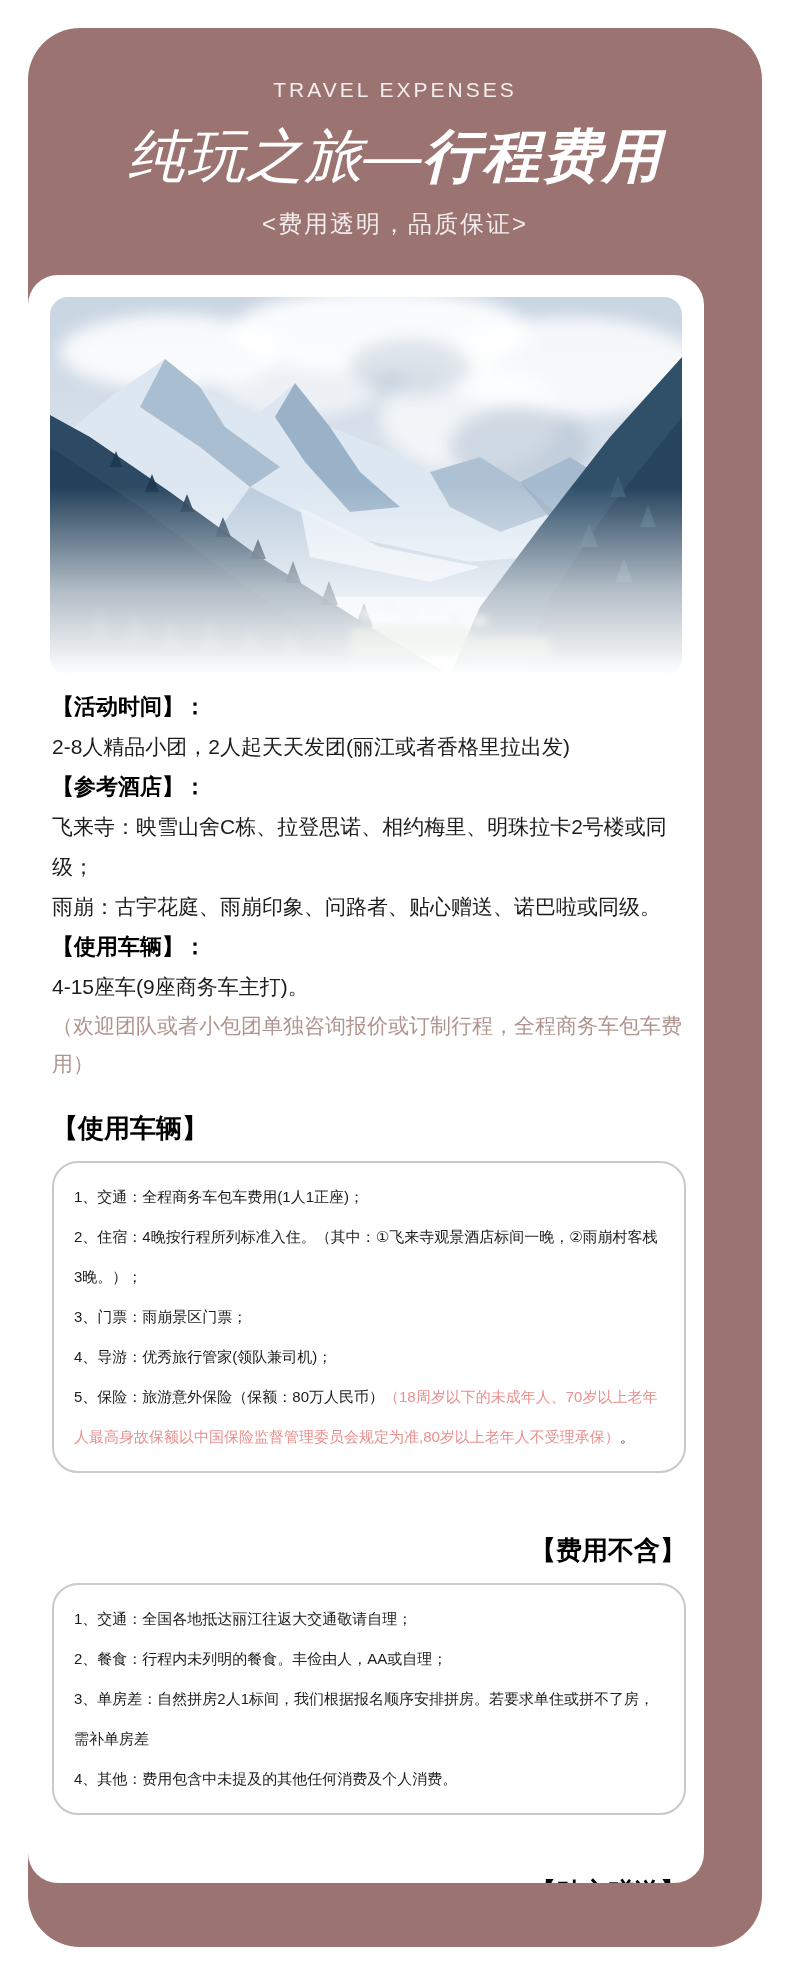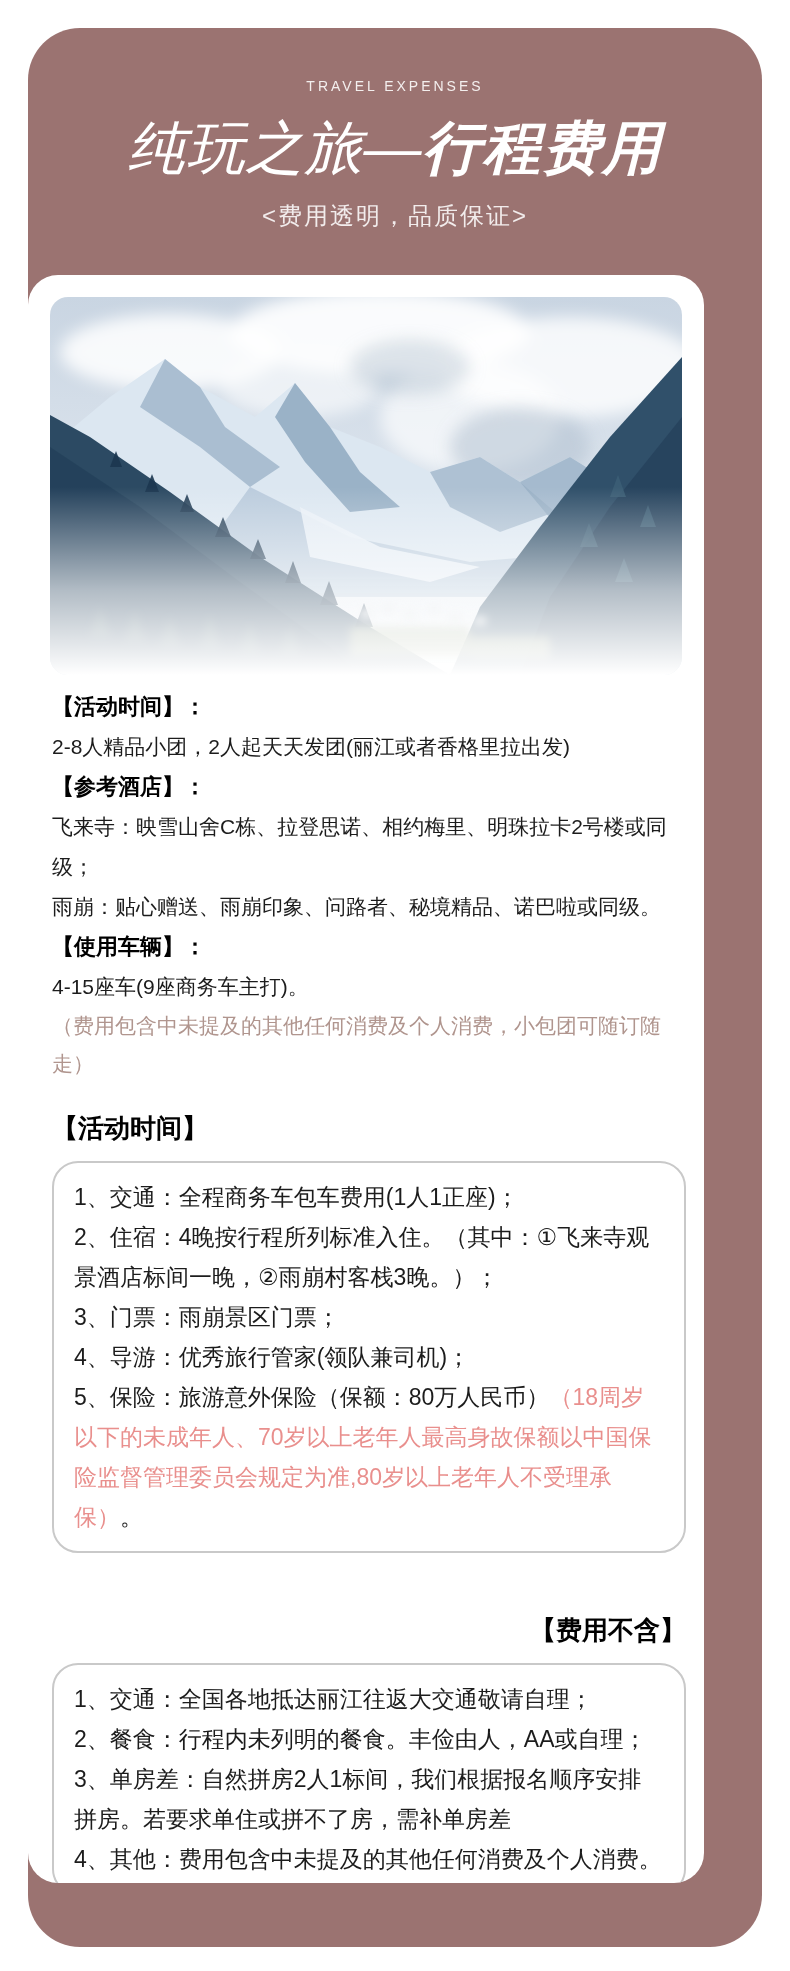--- a/index.html
+++ b/index.html
@@ -8,21 +8,21 @@
     font-family:"Liberation Sans","DejaVu Sans",sans-serif;
     -webkit-font-smoothing:antialiased;
   }
   .poster{
     position:absolute;left:28px;top:28px;width:734px;height:1919px;
     background:#9b7371;border-radius:52px;
   }
   
   .header{position:absolute;top:0;left:0;width:100%;text-align:center;color:#fff;}
   .eyebrow{
-    margin-top:78px;font-size:14px;letter-spacing:3px;color:#f4efee;font-weight:400;
+    margin-top:78px;font-size:21px;letter-spacing:3px;color:#f4efee;font-weight:400;
   }
   .title{
     margin-top:22px;font-size:58px;line-height:1.1;color:#ffffff;
     font-style:italic;letter-spacing:1px;
   }
   .title .light{font-weight:500;}
   .title .heavy{font-weight:900;letter-spacing:2px;}
   .subtitle{
     margin-top:20px;font-size:24px;letter-spacing:2px;color:#f2ecec;font-weight:400;
   }
@@ -39,21 +39,21 @@
   
   .content{padding:12px 2px 0 2px;color:#111;}
   .line{font-size:21px;line-height:40px;color:#1c1c1c;}
   .lbl{font-weight:bold;font-size:22px;line-height:40px;color:#000;}
   .note{font-size:21px;line-height:38px;color:#b0958e;}
   .sec-head{font-weight:bold;font-size:26px;color:#000;margin-top:28px;line-height:34px;}
   .box{
     border:2px solid #c9c9c9;border-radius:26px;margin-top:16px;
     padding:14px 20px;box-sizing:border-box;
   }
-  .box .line{font-size:23px;line-height:40px;}
+  .box .line{font-size:15px;line-height:40px;}
   .pink{color:#e98f8d;}
   .gap-l{margin-top:60px;text-align:right;}
 </style>
 </head>
 <body>
 
 <div class="poster"></div>
 
 <div class="header">
   <div class="eyebrow">TRAVEL EXPENSES</div>
@@ -153,26 +153,26 @@
 
       <rect x="0" y="190" width="632" height="188" fill="url(#fade)"></rect>
     </svg>
   </div>
 
   <div class="content">
     <div class="lbl">【活动时间】：</div>
     <div class="line">2-8人精品小团，2人起天天发团(丽江或者香格里拉出发)</div>
     <div class="lbl">【参考酒店】：</div>
     <div class="line">飞来寺：映雪山舍C栋、拉登思诺、相约梅里、明珠拉卡2号楼或同级；</div>
-    <div class="line">雨崩：贴心赠送、雨崩印象、问路者、秘境精品、诺巴啦或同级。</div>
+    <div class="line">雨崩：古宇花庭、雨崩印象、问路者、贴心赠送、诺巴啦或同级。</div>
     <div class="lbl">【使用车辆】：</div>
     <div class="line">4-15座车(9座商务车主打)。</div>
-    <div class="note">（费用包含中未提及的其他任何消费及个人消费，小包团可随订随走）</div>
+    <div class="note">（欢迎团队或者小包团单独咨询报价或订制行程，全程商务车包车费用）</div>
 
-    <div class="sec-head">【活动时间】</div>
+    <div class="sec-head">【使用车辆】</div>
     <div class="box">
       <div class="line">1、交通：全程商务车包车费用(1人1正座)；</div>
       <div class="line">2、住宿：4晚按行程所列标准入住。（其中：①飞来寺观景酒店标间一晚，②雨崩村客栈3晚。）；</div>
       <div class="line">3、门票：雨崩景区门票；</div>
       <div class="line">4、导游：优秀旅行管家(领队兼司机)；</div>
       <div class="line"><span>5、保险：旅游意外保险（保额：80万人民币）</span><span class="pink">（18周岁以下的未成年人、70岁以上老年人最高身故保额以中国保险监督管理委员会规定为准,80岁以上老年人不受理承保）</span><span>。</span></div>
     </div>
 
     <div class="sec-head gap-l">【费用不含】</div>
     <div class="box">

